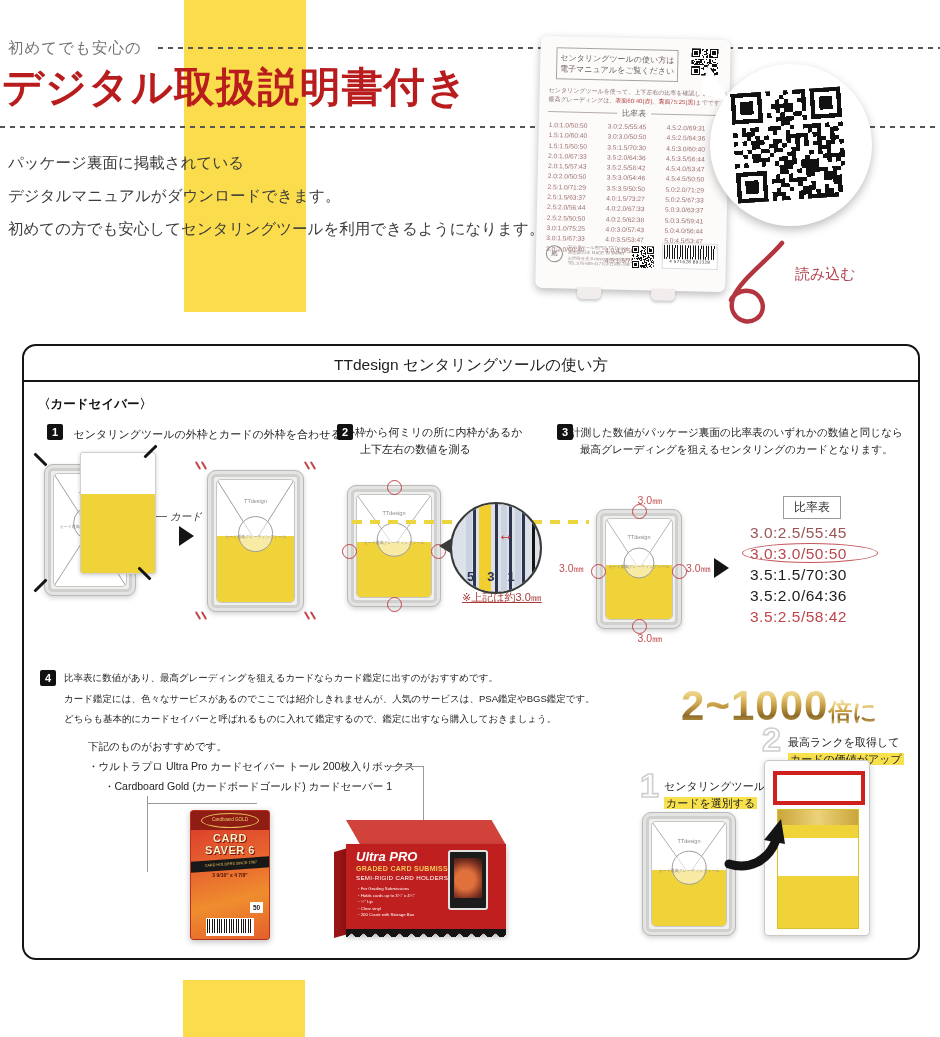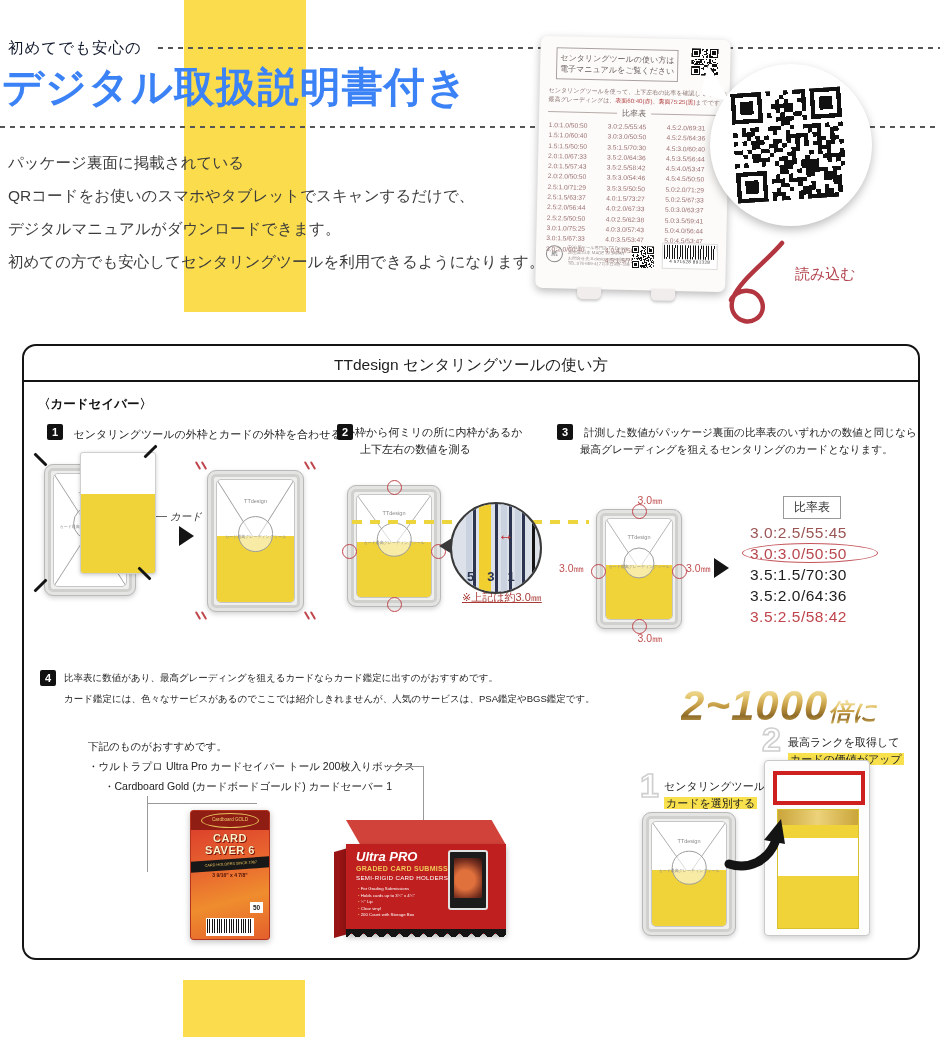--- a/index.html
+++ b/index.html
@@ -1,21 +1,21 @@
 <!DOCTYPE html>
 <html><head>
 <meta charset="utf-8">
 <style>
   html,body{margin:0;padding:0;background:#fff;}
   #canvas{position:relative;width:940px;height:1037px;background:#fff;overflow:hidden;
           font-family:"Liberation Sans","DejaVu Sans",sans-serif;color:#222;}
   .band{position:absolute;background:#fbdc4c;}
   .dash{position:absolute;height:2px;background:repeating-linear-gradient(90deg,#555 0 5px,transparent 5px 10px);}
-  .eyebrow{position:absolute;font-size:15.5px;color:#0f172a;letter-spacing:1px;z-index:2;}
-  .hero-title{position:absolute;font-size:41px;font-weight:bold;color:#3b82f6;letter-spacing:1px;z-index:2;white-space:nowrap;}
+  .eyebrow{position:absolute;font-size:15.5px;color:#737373;letter-spacing:1px;z-index:2;}
+  .hero-title{position:absolute;font-size:41px;font-weight:bold;color:#b91c1c;letter-spacing:1px;z-index:2;white-space:nowrap;}
   .paras{position:absolute;z-index:2;}
   .paras p{margin:0;font-size:15.5px;line-height:33px;color:#3c3c3c;white-space:nowrap;}
 
   
   .pkg{position:absolute;left:538px;top:38px;width:190px;height:252px;background:#fdfbfa;border-radius:7px;
        box-shadow:0 3px 8px rgba(0,0,0,.28);transform:rotate(1.3deg);z-index:3;}
   .pkg-leg{position:absolute;bottom:-10px;width:24px;height:12px;background:#f1edec;border-radius:0 0 5px 5px;box-shadow:0 2px 3px rgba(0,0,0,.2);}
   .pkg-notice{position:absolute;left:16px;top:11px;width:116px;border:1px solid #a9a2a0;padding:4px 2px;text-align:center;}
   .pkg-notice div{font-size:8px;line-height:11px;color:#6b625f;white-space:nowrap;}
   .pkg-qr{position:absolute;}
@@ -129,21 +129,21 @@
              background:radial-gradient(circle at 40% 55%,#e0703c 0 35%,#7a3020 70%,#2a1410 100%);}
   .up-zz{position:absolute;left:14px;bottom:5px;width:160px;height:8px;
          background:linear-gradient(135deg,#141414 50%,transparent 50%) 0 0/12px 8px repeat-x,
                     linear-gradient(45deg,transparent 50%,#141414 50%) 0 0/12px 8px repeat-x;}
 
   
   .v-head{position:absolute;left:620px;top:324px;width:252px;text-align:center;font-size:13.5px;font-weight:bold;color:#222;white-space:nowrap;}
   .v-head .sl{color:#666;font-weight:normal;padding:0 6px;}
   .goldtext{background:linear-gradient(180deg,#f9eecb 0%,#e7ca74 30%,#c39a42 52%,#8f6b28 72%,#e2c268 100%);
             -webkit-background-clip:text;background-clip:text;color:transparent;font-weight:bold;}
-  .v-big{position:absolute;left:620px;top:336px;width:270px;text-align:center;white-space:nowrap;font-style:italic;}
+  .v-big{position:absolute;left:620px;top:336px;width:270px;text-align:center;white-space:nowrap;}
   .v-big .n{font-size:42px;letter-spacing:1px;}
   .v-big .s{font-size:24px;}
   .v-num{position:absolute;font-size:34px;font-weight:bold;color:#fff;-webkit-text-stroke:1.6px #cfcfcf;text-shadow:0 0 1px #ddd;}
   .v-txt{position:absolute;}
   .v-txt div{font-size:11px;line-height:16.5px;color:#222;white-space:nowrap;}
   .hl{background:#f8e14c;padding:0 2px;}
   .slab{position:absolute;left:740px;top:414px;width:104px;height:174px;background:#fdfdfd;border:1px solid #c9c9c9;
         border-radius:4px;box-shadow:0 2px 6px rgba(0,0,0,.2);}
   .slab-label{position:absolute;left:8px;top:10px;width:84px;height:26px;background:#fff;border:4px solid #cf2020;}
   .slab-card{position:absolute;left:12px;top:48px;width:80px;height:118px;background:#f0d339;border:1px solid #d9c12e;overflow:hidden;}
@@ -156,21 +156,20 @@
 <div id="canvas">
 
   <div class="band" style="left:184px;top:0;width:122px;height:312px;"></div>
 
   <span class="eyebrow" style="left:8px;top:38px;">初めてでも安心の</span>
   <div class="dash" style="left:158px;top:47px;width:782px;"></div>
   <div class="hero-title" style="left:2px;top:60px;">デジタル取扱説明書付き</div>
   <div class="dash" style="left:0;top:126px;width:940px;"></div>
   <div class="paras" style="left:8px;top:146px;">
       <p>パッケージ裏面に掲載されている</p>
-      <p>QRコードをお使いのスマホやタブレットでスキャンするだけで、</p>
       <p>デジタルマニュアルがダウンロードできます。</p>
       <p>初めての方でも安心してセンタリングツールを利用できるようになります。</p>
     </div>
 
   <div class="pkg">
     <div class="pkg-notice">
         <div>センタリングツールの使い方は</div>
         <div>電子マニュアルをご覧ください</div>
       </div>
     <div class="pkg-qr qr-box" style="right:12px;top:9px;width:27px;height:27px;">
@@ -750,21 +749,21 @@
       <span class="stepnum">1</span>
       <span class="stepline" style="margin-left:6px;">センタリングツールの外枠とカードの外枠を合わせる</span>
     </div>
     <div class="stepblk" style="left:313px;top:78px;">
       <span class="stepnum" style="position:absolute;">2</span>
       <div class="stepline" style="margin-left:7px;">外枠から何ミリの所に内枠があるか</div>
       <div class="stepline" style="margin-left:23px;">上下左右の数値を測る</div>
     </div>
     <div class="stepblk" style="left:533px;top:78px;">
       <span class="stepnum" style="position:absolute;">3</span>
-      <div class="stepline s3" style="margin-left:27px;">計測した数値がパッケージ裏面の比率表のいずれかの数値と同じなら</div>
+      <div class="stepline s3" style="margin-left:13px;">計測した数値がパッケージ裏面の比率表のいずれかの数値と同じなら</div>
       <div class="stepline s3" style="margin-left:23px;">最高グレーディングを狙えるセンタリングのカードとなります。</div>
     </div>
 
     <div class="tool noy" style="left:20px;top:118px;width:90px;height:130px;">
       <div class="tool-in">
         <svg class="tool-x" viewBox="0 0 100 100" preserveAspectRatio="none">
             <line x1="0" y1="0" x2="100" y2="100" stroke="#9a9a9a" stroke-width="0.9"></line>
             <line x1="100" y1="0" x2="0" y2="100" stroke="#9a9a9a" stroke-width="0.9"></line>
           </svg>
         <div class="tool-brand">TTdesign</div>
@@ -878,20 +877,21 @@
         <div style="color: rgb(29, 29, 29);">3.5:1.5/70:30</div>
         <div style="color: rgb(29, 29, 29);">3.5:2.0/64:36</div>
         <div style="color: rgb(191, 68, 75);">3.5:2.5/58:42</div>
       </div>
 
     <div class="stepblk" style="left:16px;top:322px;">
       <span class="stepnum" style="position:absolute;top:2px;">4</span>
       <div class="s4lines" style="margin-left:24px;">
           <div>比率表に数値があり、最高グレーディングを狙えるカードならカード鑑定に出すのがおすすめです。</div>
           <div>カード鑑定には、色々なサービスがあるのでここでは紹介しきれませんが、人気のサービスは、PSA鑑定やBGS鑑定です。</div>
+          <div>どちらも基本的にカードセイバーと呼ばれるものに入れて鑑定するので、鑑定に出すなら購入しておきましょう。</div>
         </div>
     </div>
     <div class="s4small" style="left:64px;top:394px;">下記のものがおすすめです。</div>
     <div class="s4small" style="left:64px;top:414px;">・ウルトラプロ Ultra Pro カードセイバー トール 200枚入りボックス</div>
     <div class="s4small" style="left:80px;top:434px;">・Cardboard Gold (カードボードゴールド) カードセーバー 1</div>
     <div class="conn" style="left:362px;top:420px;width:38px;height:1px;"></div>
     <div class="conn" style="left:399px;top:420px;width:1px;height:54px;"></div>
     <div class="conn" style="left:123px;top:450px;width:1px;height:76px;"></div>
     <div class="conn" style="left:123px;top:457px;width:110px;height:1px;"></div>
 

